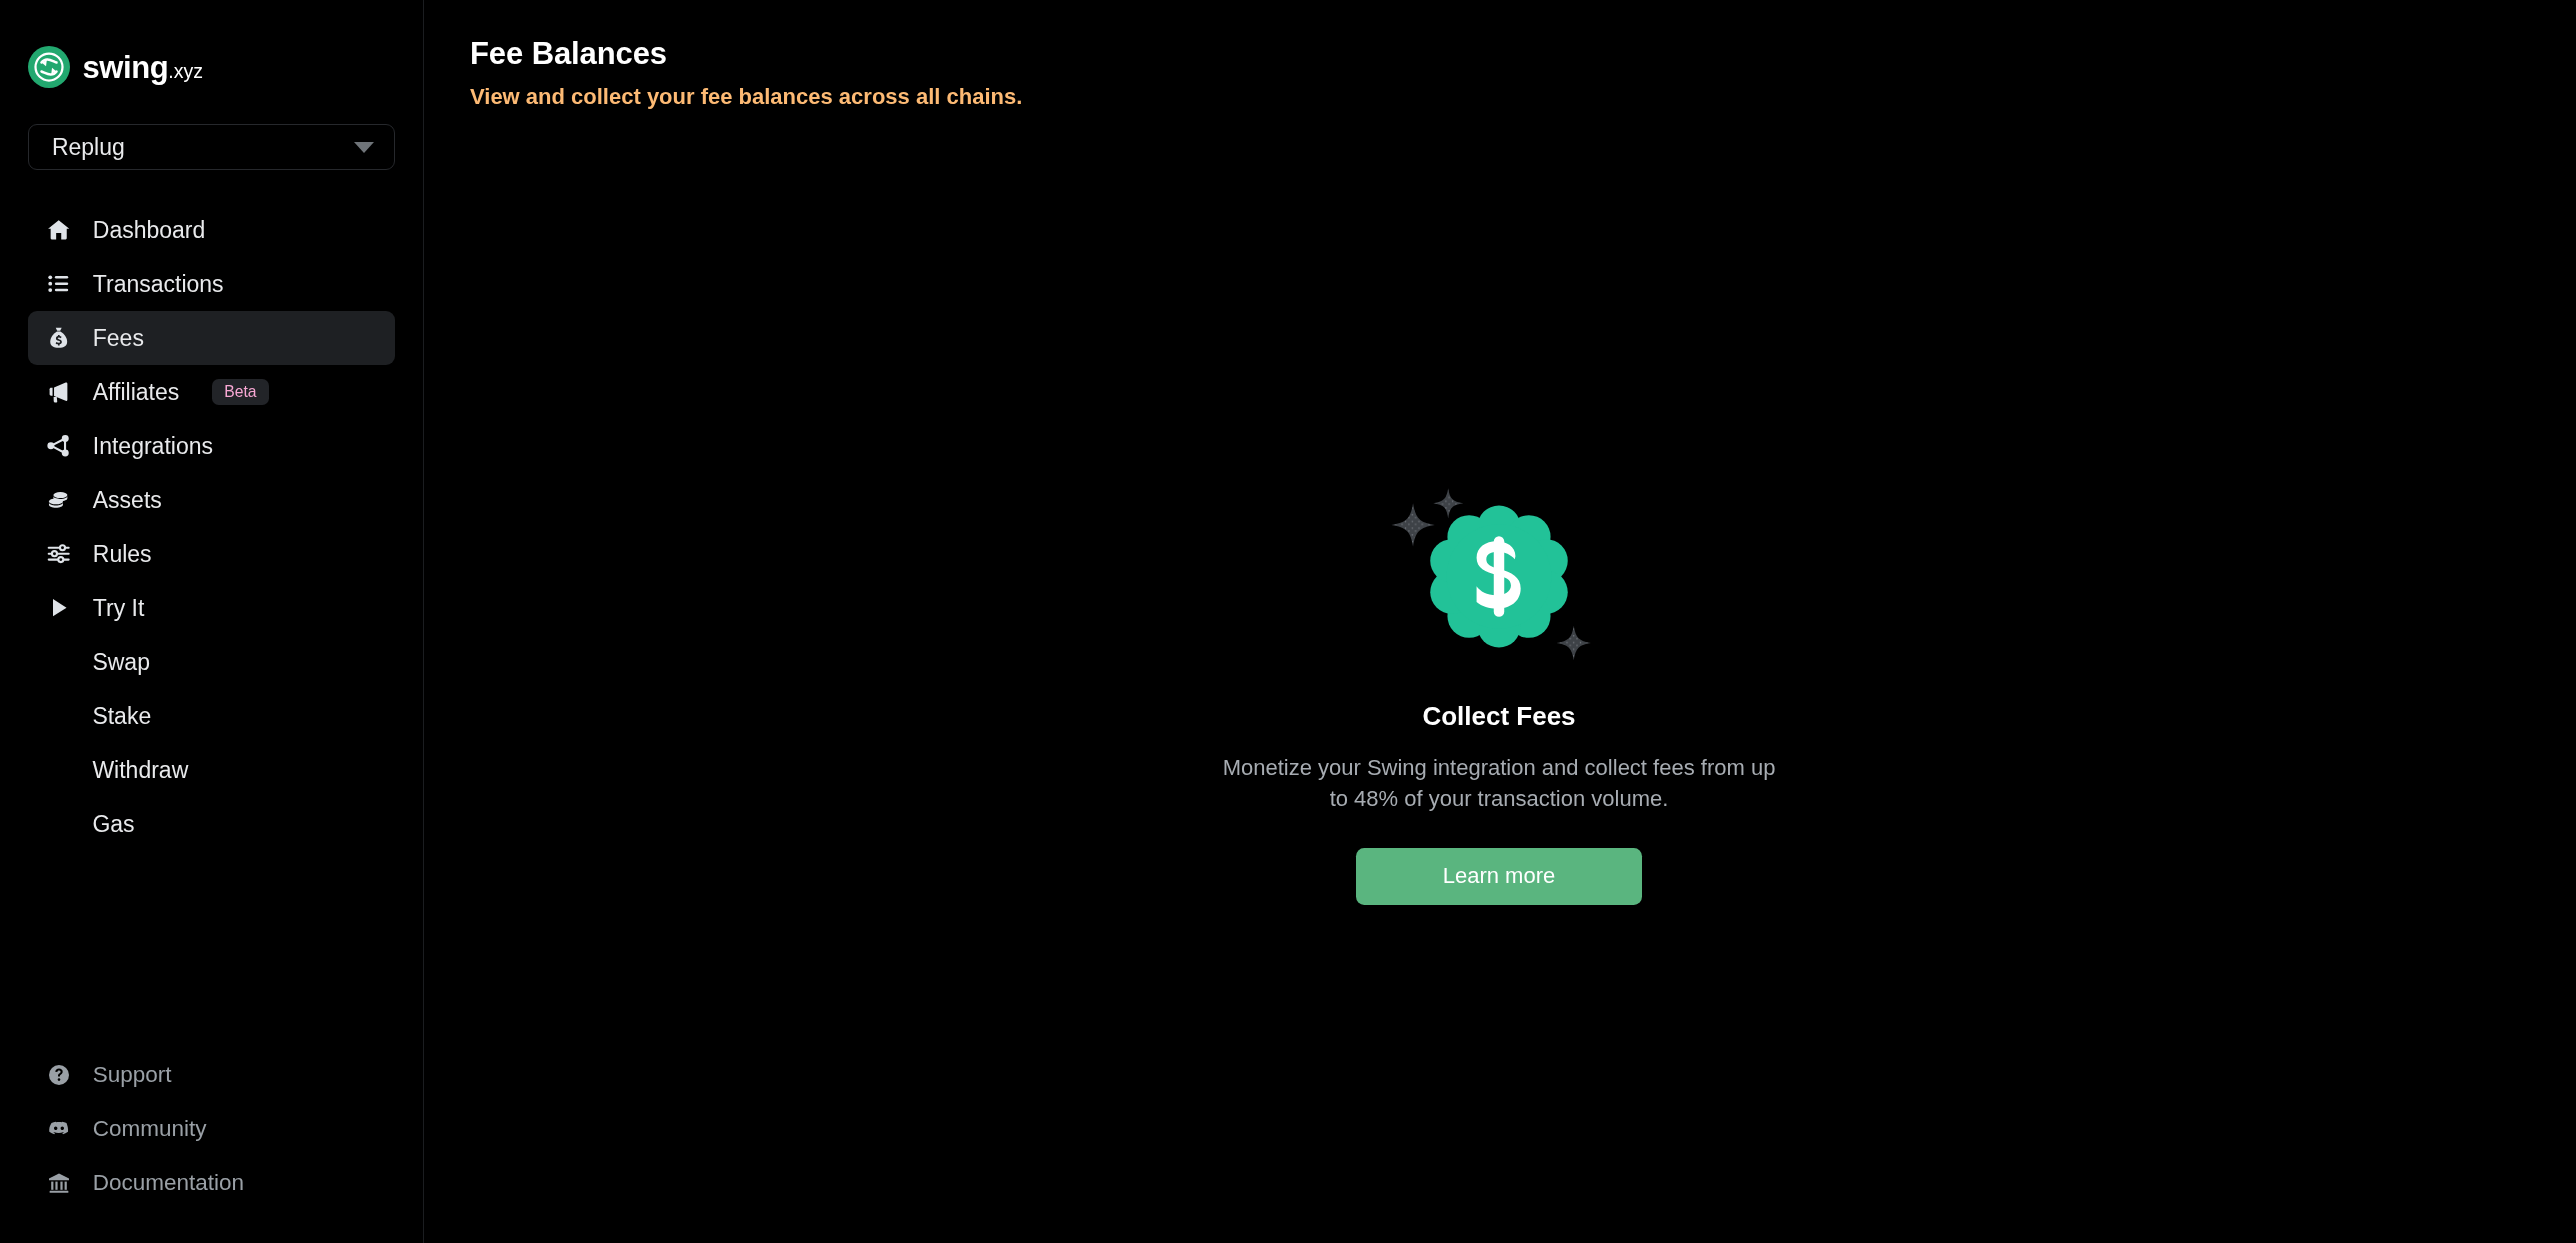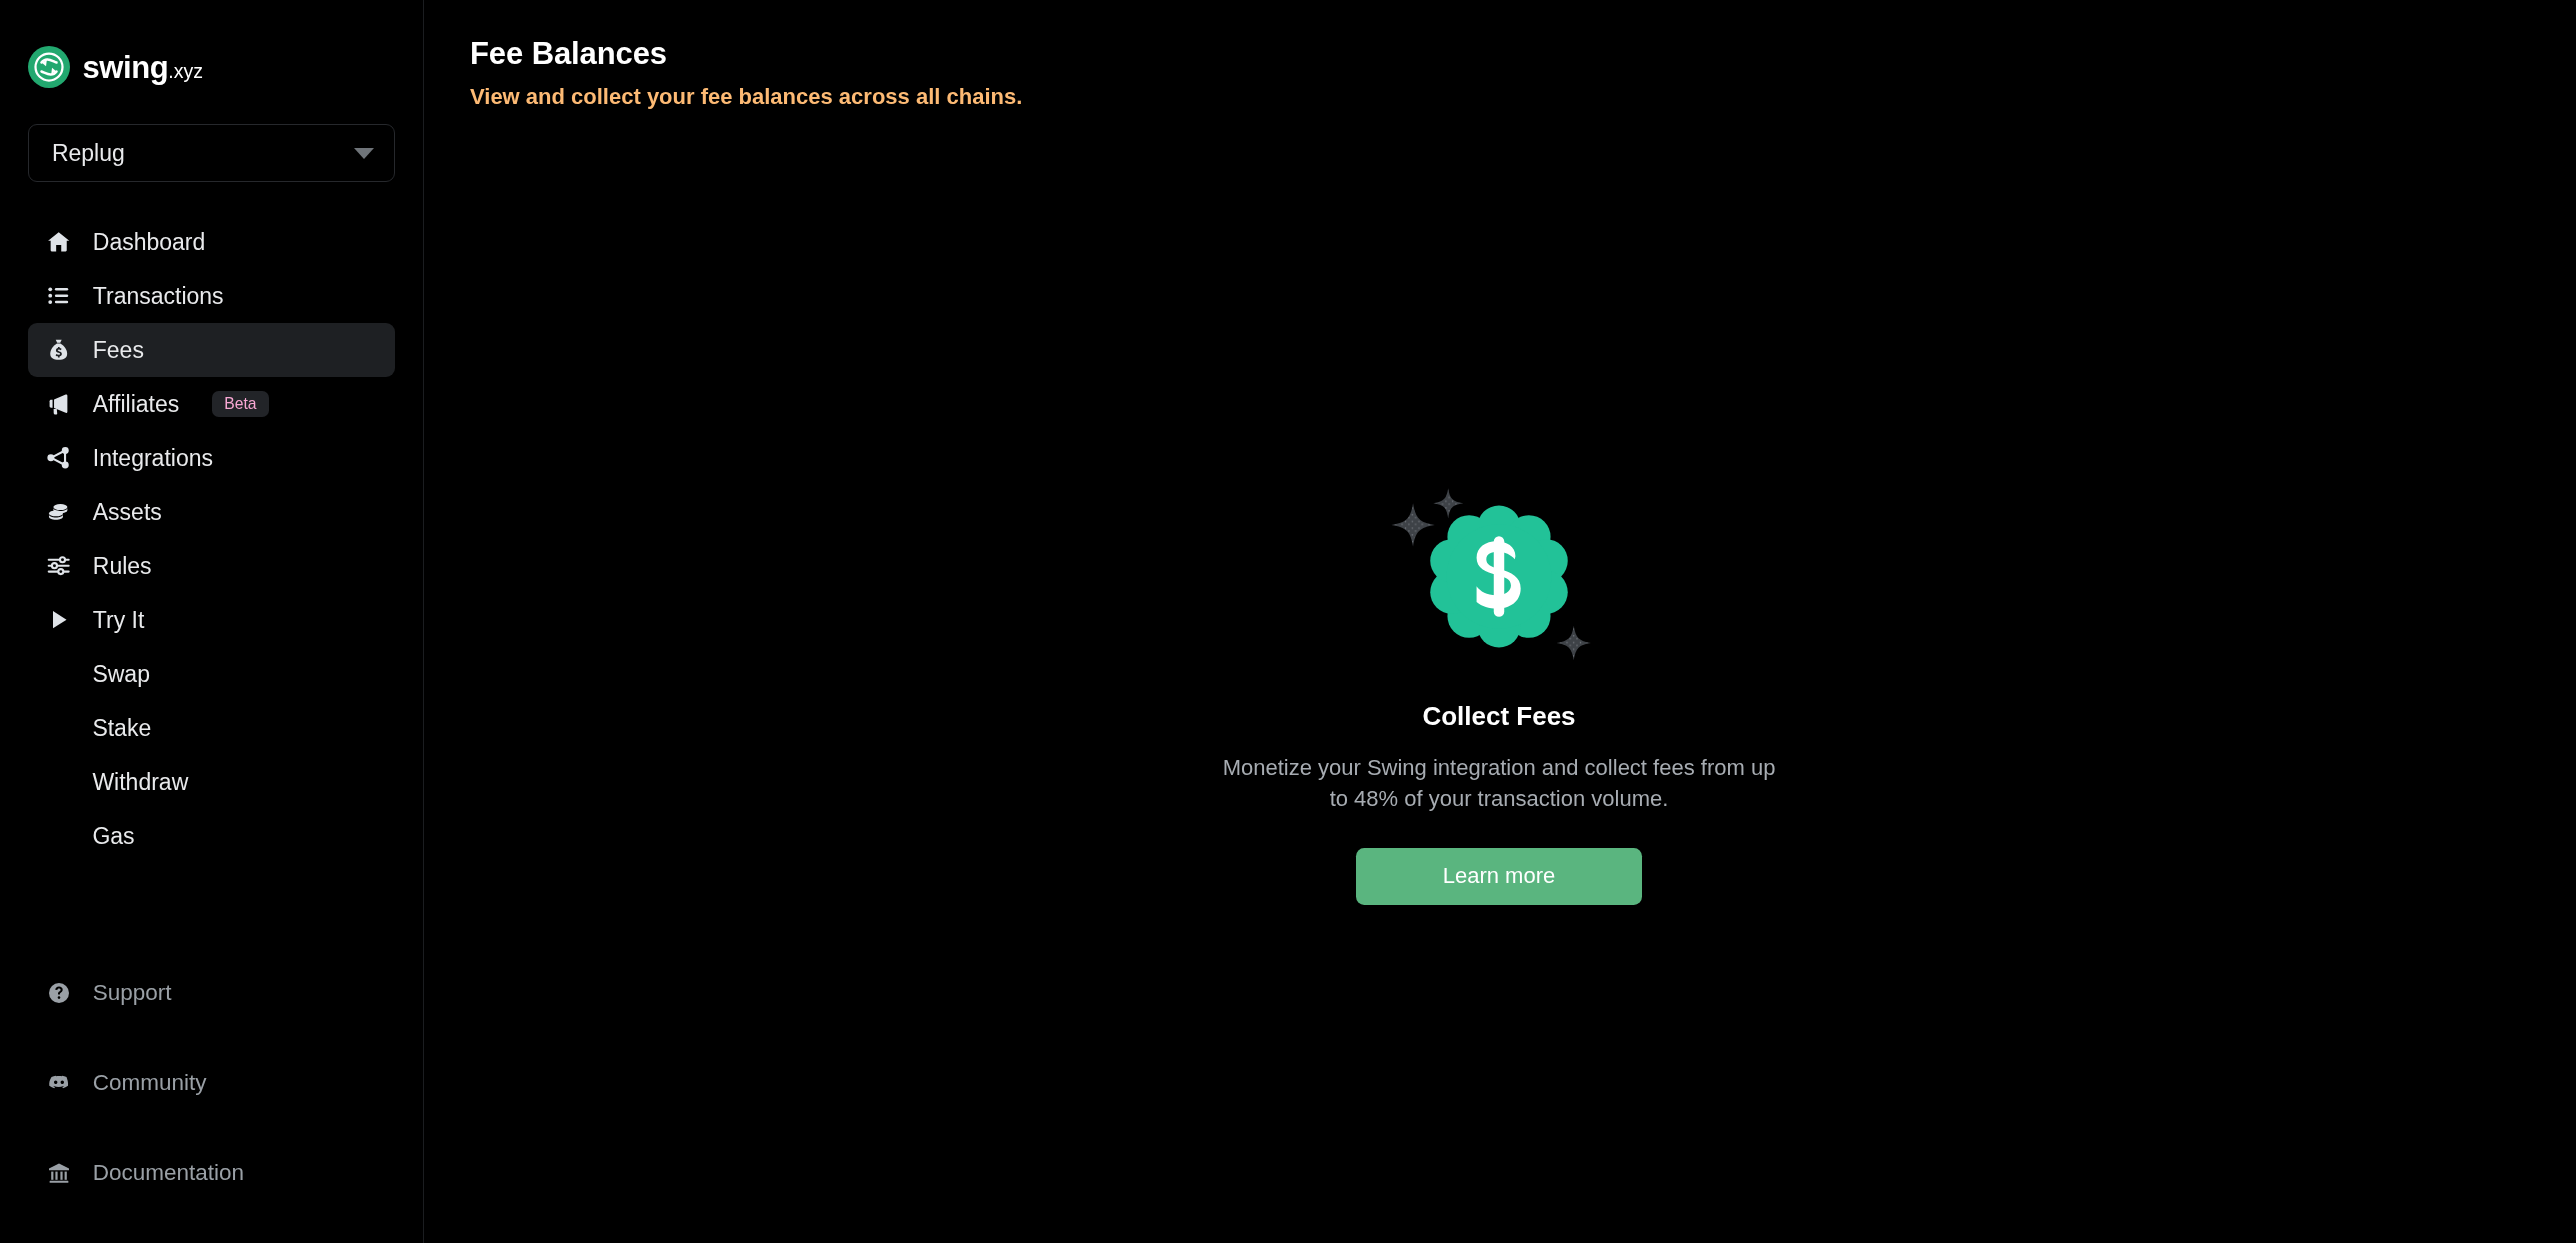--- a/index.html
+++ b/index.html
@@ -28,21 +28,21 @@
   .brand-mark { width:42px; height:42px; flex:0 0 42px; display:block; }
   .brand-text {
     font-size:31px; font-weight:700; color:#ffffff;
     letter-spacing:-0.4px; line-height:1;
     display:flex; align-items:baseline;
   }
   .brand-tld { font-size:19.5px; font-weight:400; color:#ffffff; letter-spacing:0; }
 
   .project-select {
     margin:36px 28.4px 0 28.4px;
-    height:58px;
+    height:46px;
     border:1.5px solid #26282c;
     border-radius:9px;
     background:#000000;
     display:flex; align-items:center; justify-content:space-between;
     padding:0 19.5px 0 22.5px;
     cursor:pointer;
   }
   .project-name { font-size:23px; color:#e9eaec; font-weight:400; }
   .caret { width:0;height:0;border-left:10.5px solid transparent;border-right:10.5px solid transparent;border-top:11.2px solid #6f7479; display:block; }
 
@@ -71,21 +71,21 @@
   }
   .nav-sub {
     display:flex; align-items:center;
     height:54px; margin:0 28.4px; padding:0 16.5px 0 64px;
     cursor:pointer; border-radius:9px;
   }
   .nav-sub .nav-label { font-size:23px; color:#e9eaec; }
 
   .sidebar-spacer { flex:1 1 auto; }
 
-  .footer-nav { display:flex; flex-direction:column; padding-bottom:44px;gap:36px; }
+  .footer-nav { display:flex; flex-direction:column; padding-bottom:34px; }
   .footer-item {
     display:flex; align-items:center; gap:19.5px;
     height:54px; margin:0 28.4px; padding:0 16.5px;
     border-radius:9px; cursor:pointer;
   }
   .footer-item .nav-label { color:#9aa0a6; font-size:22.5px; }
   .footer-item .nav-icon svg { display:block; }
 
   
   .main { flex:1 1 auto; position:relative; background:#000000; height:1244px; }

